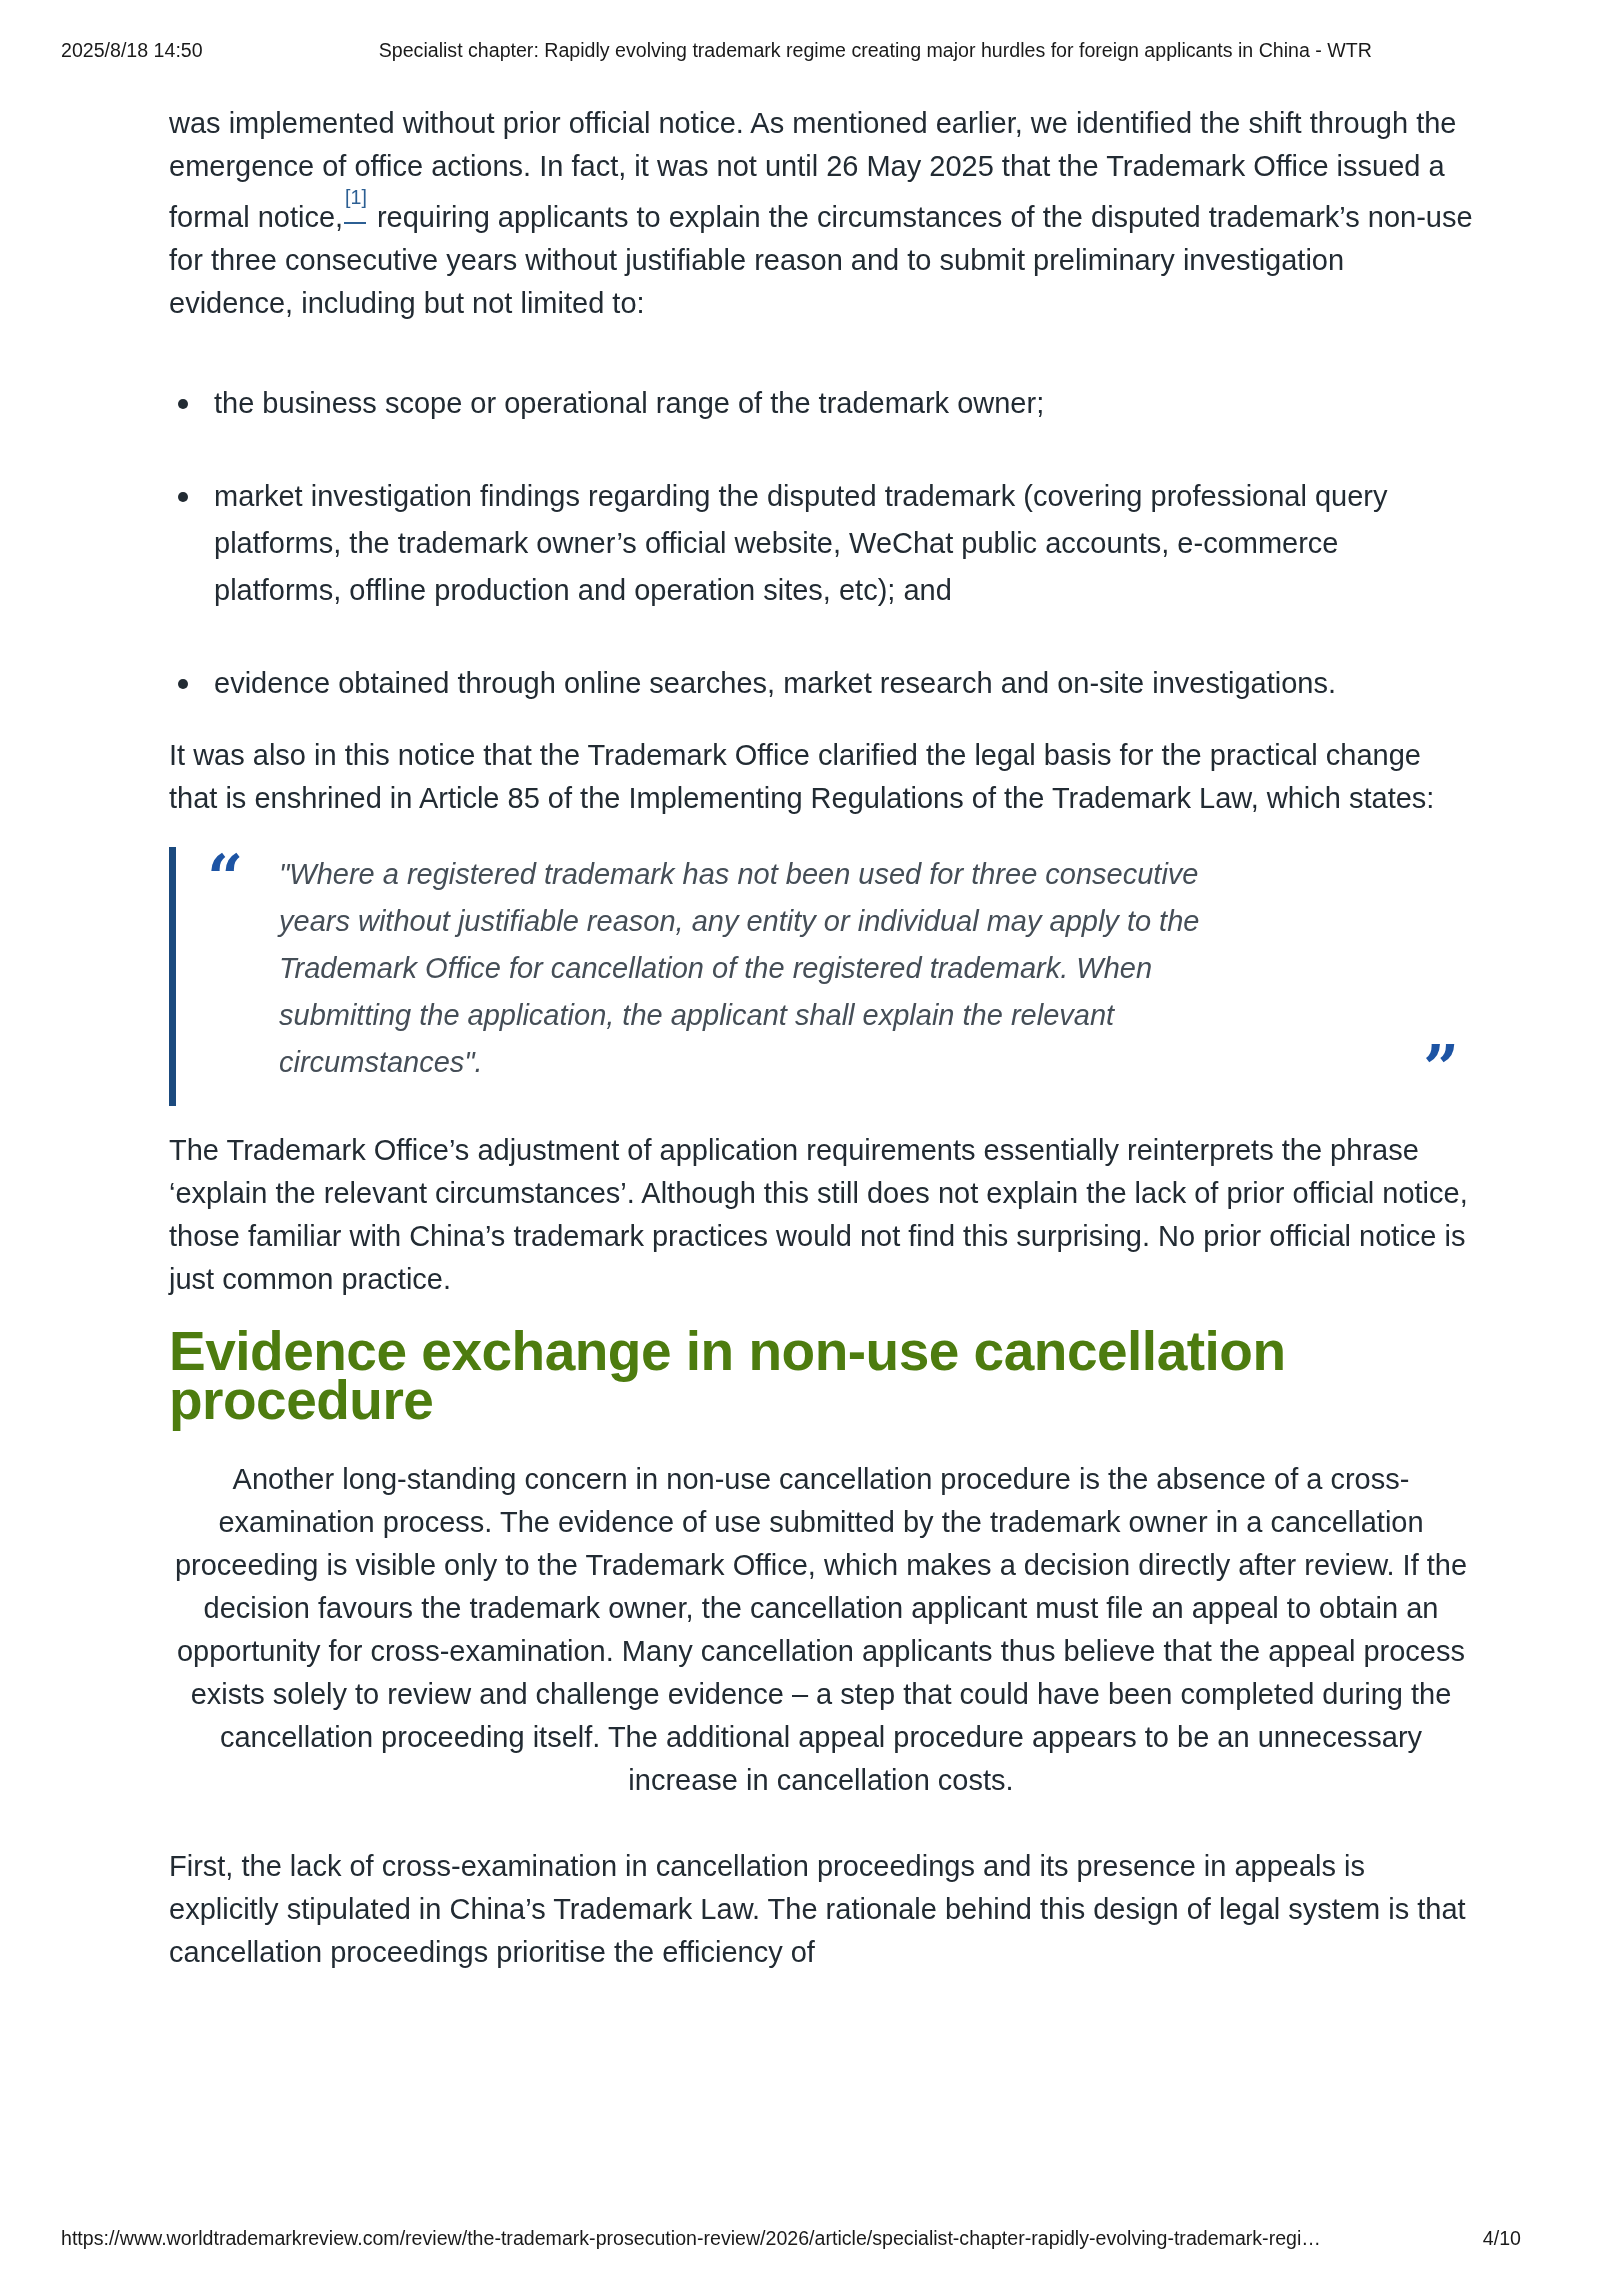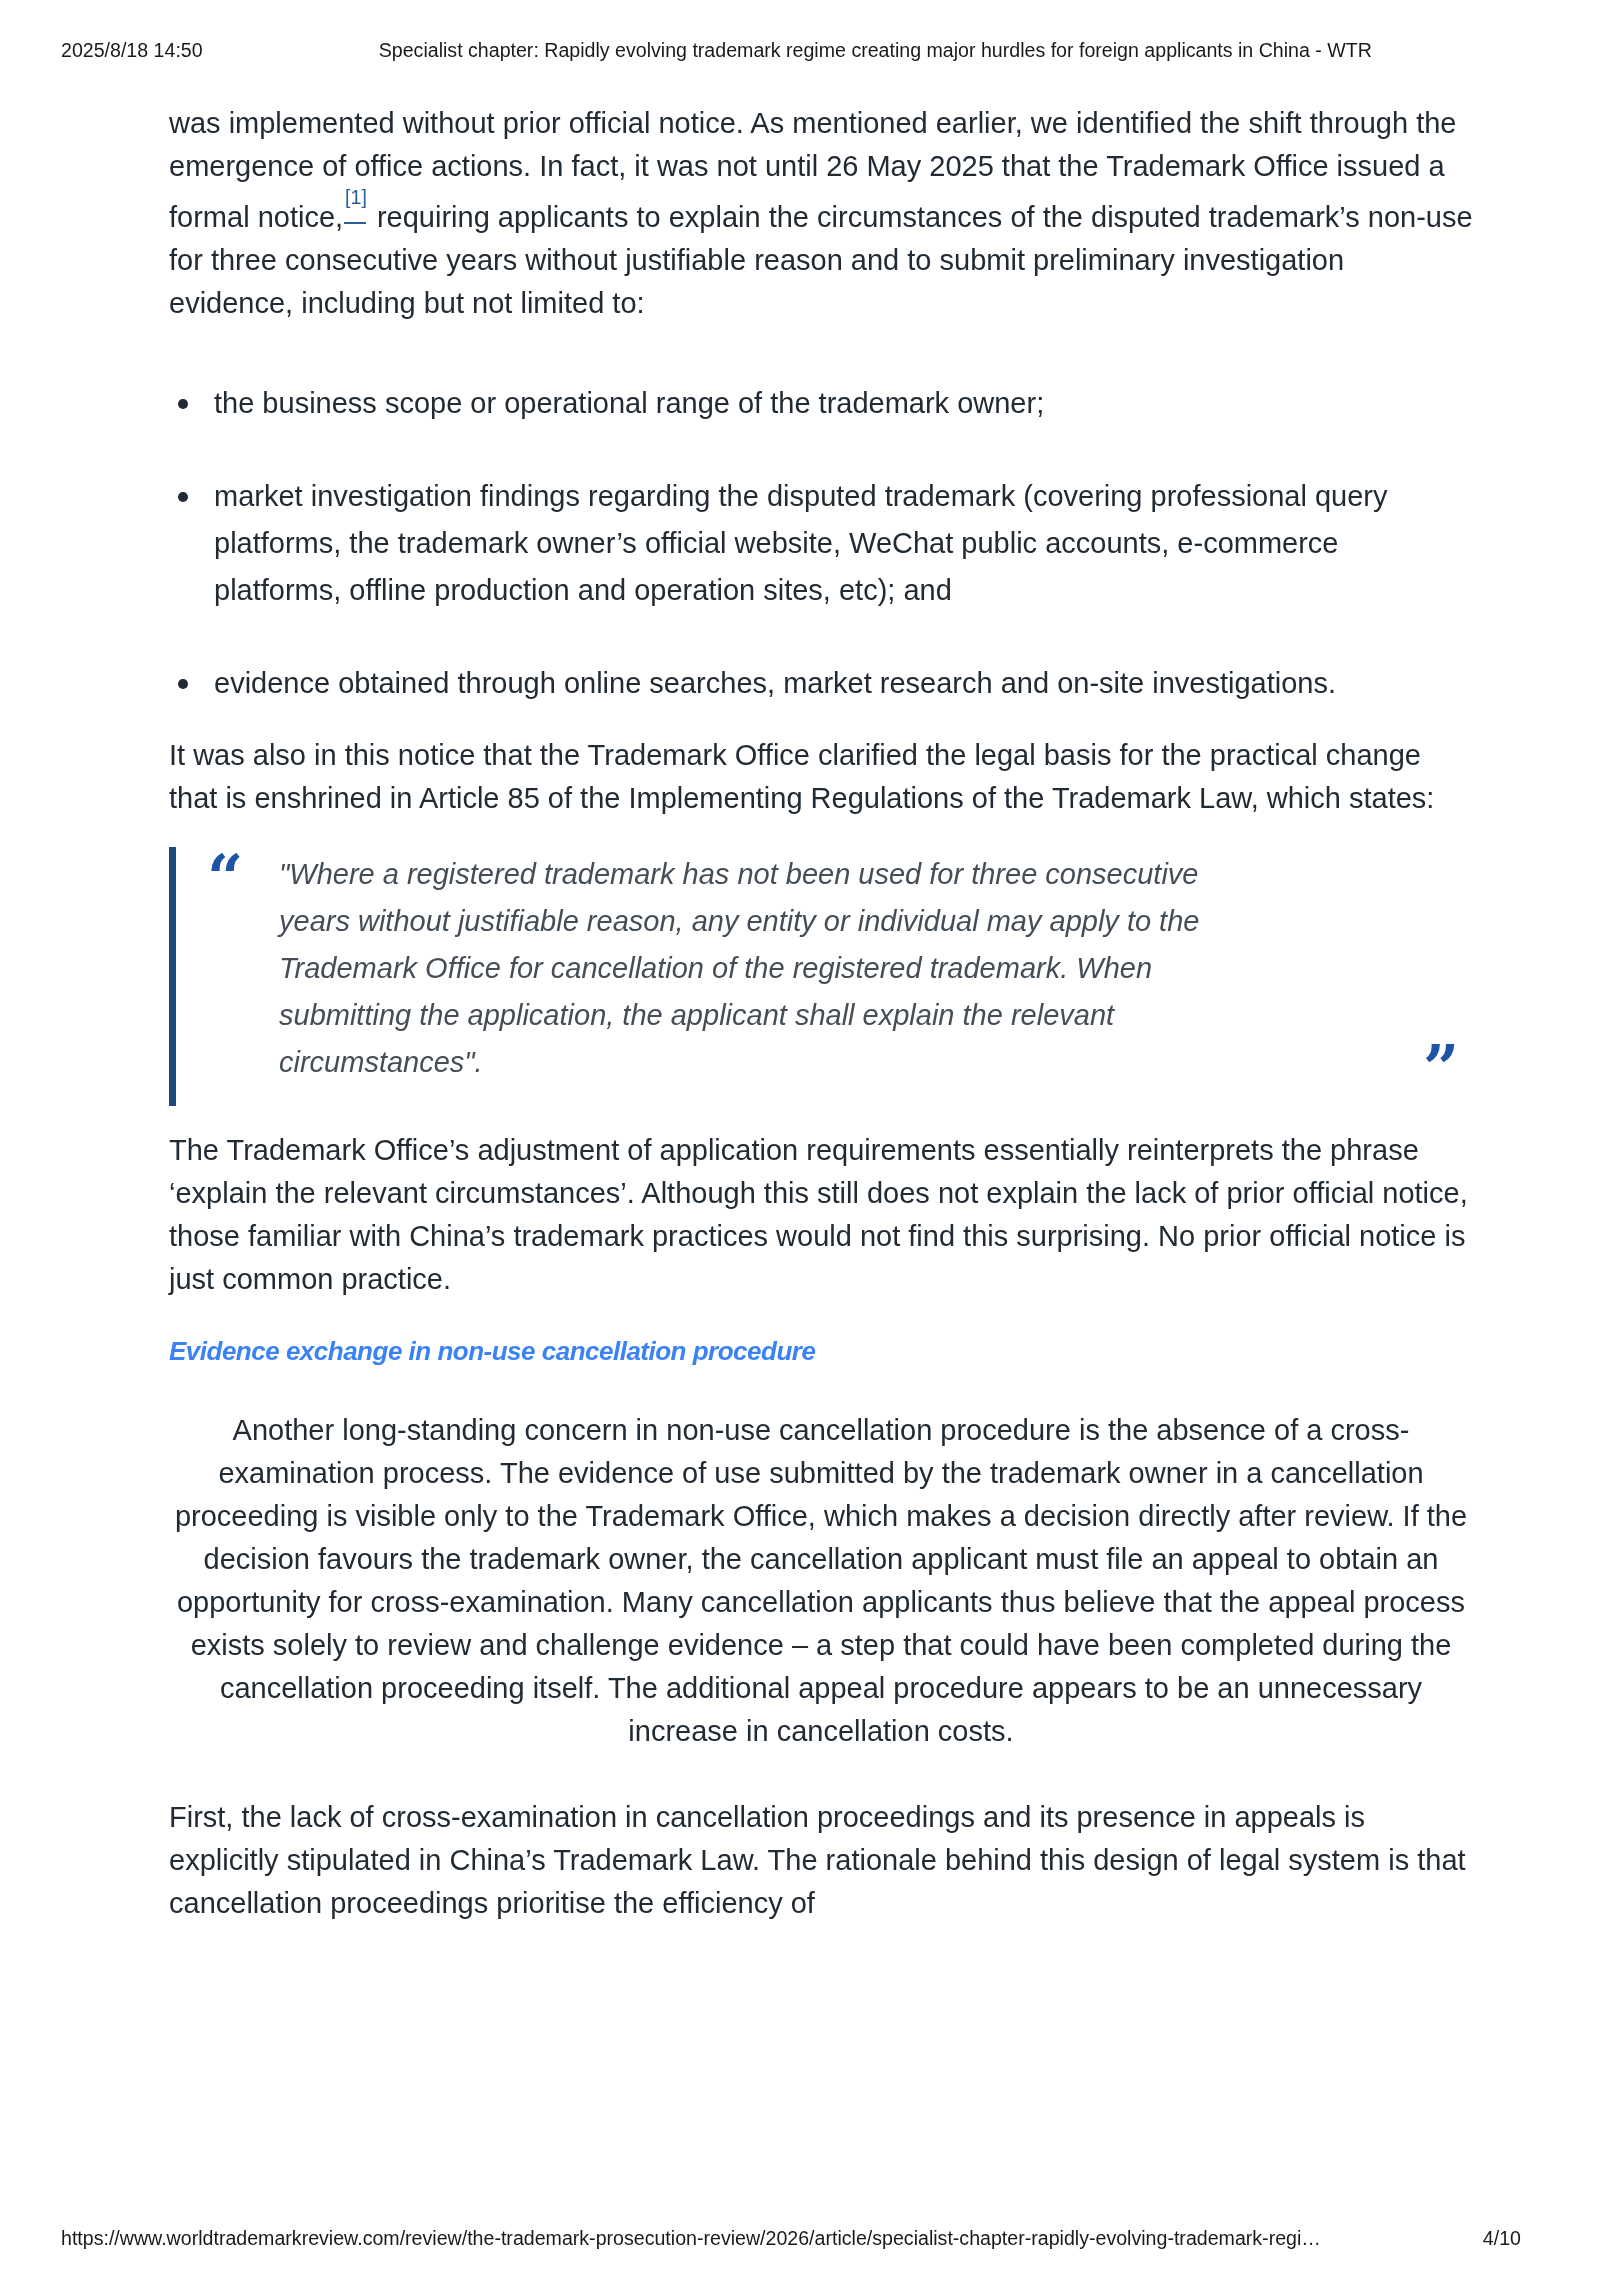--- a/index.html
+++ b/index.html
@@ -71,25 +71,24 @@
   .q-text {
     margin-left:74px; margin-right:19.6px;
     font-style:italic;
     color:#454e57;
     font-size:29px; line-height:47px;
   }
   .q-text span { display:block; }
   .p3 { margin-top:23.5px !important; }
   h1.section-heading {
     margin:25.5px 0 0 0;
-    font-size:26px; line-height:49px;
+    font-size:55px; line-height:49px;
     font-weight:700;
-    color:#3b82f6;
+    color:#4d7c0f;
     letter-spacing:-0.5px;
-    font-style:italic;
   }
   .p4 { margin-top:33px !important;text-align:center; }
   .p5 { margin-top:43px !important; }
 </style>
 </head>
 <body>
 
 <div class="page">
 
   <header class="print-hdr">

